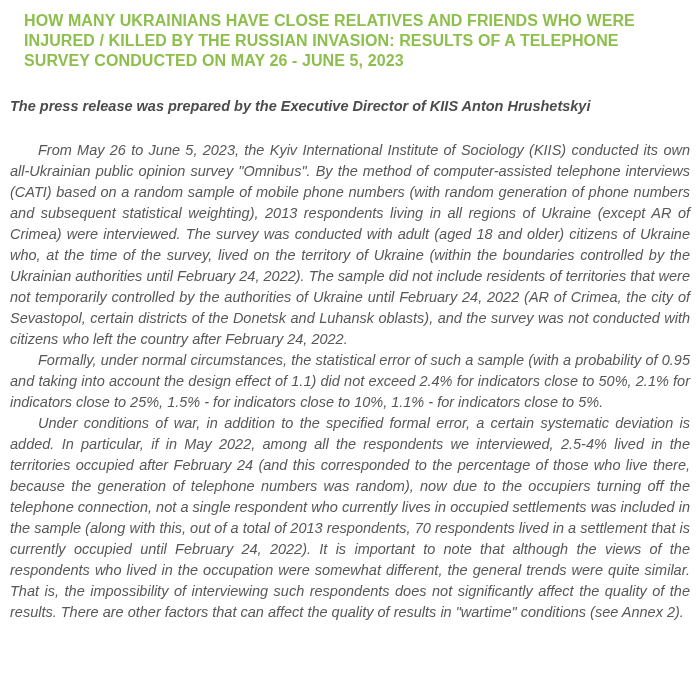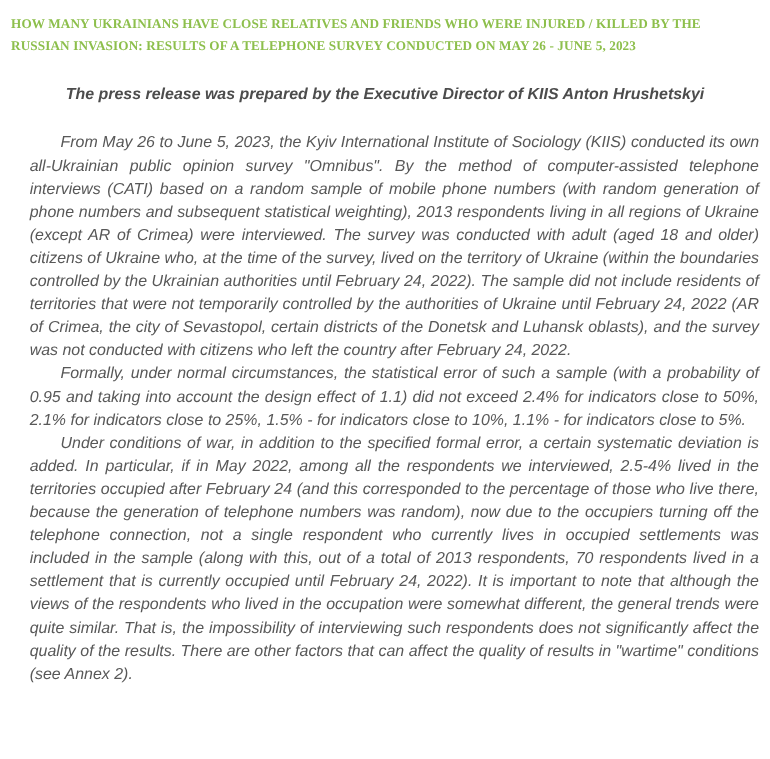--- a/index.html
+++ b/index.html
@@ -20,39 +20,37 @@
     overflow: hidden;
     font-family: "Liberation Sans", sans-serif;
   }
   .page {
     padding: 11px 10px 0 10px;
   }
   .title {
     color: var(--c-title);
     font-weight: bold;
     font-style: normal;
-    font-size: 12px;
+    font-size: 16px;
     line-height: 20px;
     letter-spacing: 0.1px;
     max-width: 648px;
-    margin: 0 0 25px 0;
-    font-family: Liberation Serif, serif;
+    margin: 0 0 25px 14px;
   }
   .byline {
-    text-align: center;
+    text-align: left;
     font-style: italic;
     font-weight: bold;
     color: var(--c-byline);
     font-size: 14.5px;
     line-height: 21px;
     margin: 0 0 23px 0;
   }
   .body-copy {
     color: var(--c-body);
-    margin-left: 17px;
   }
   .para {
     text-align: justify;
     font-style: italic;
     font-size: 14.5px;
     line-height: 21px;
     text-indent: 28px;
     margin: 0;
     color: var(--c-body);
   }

